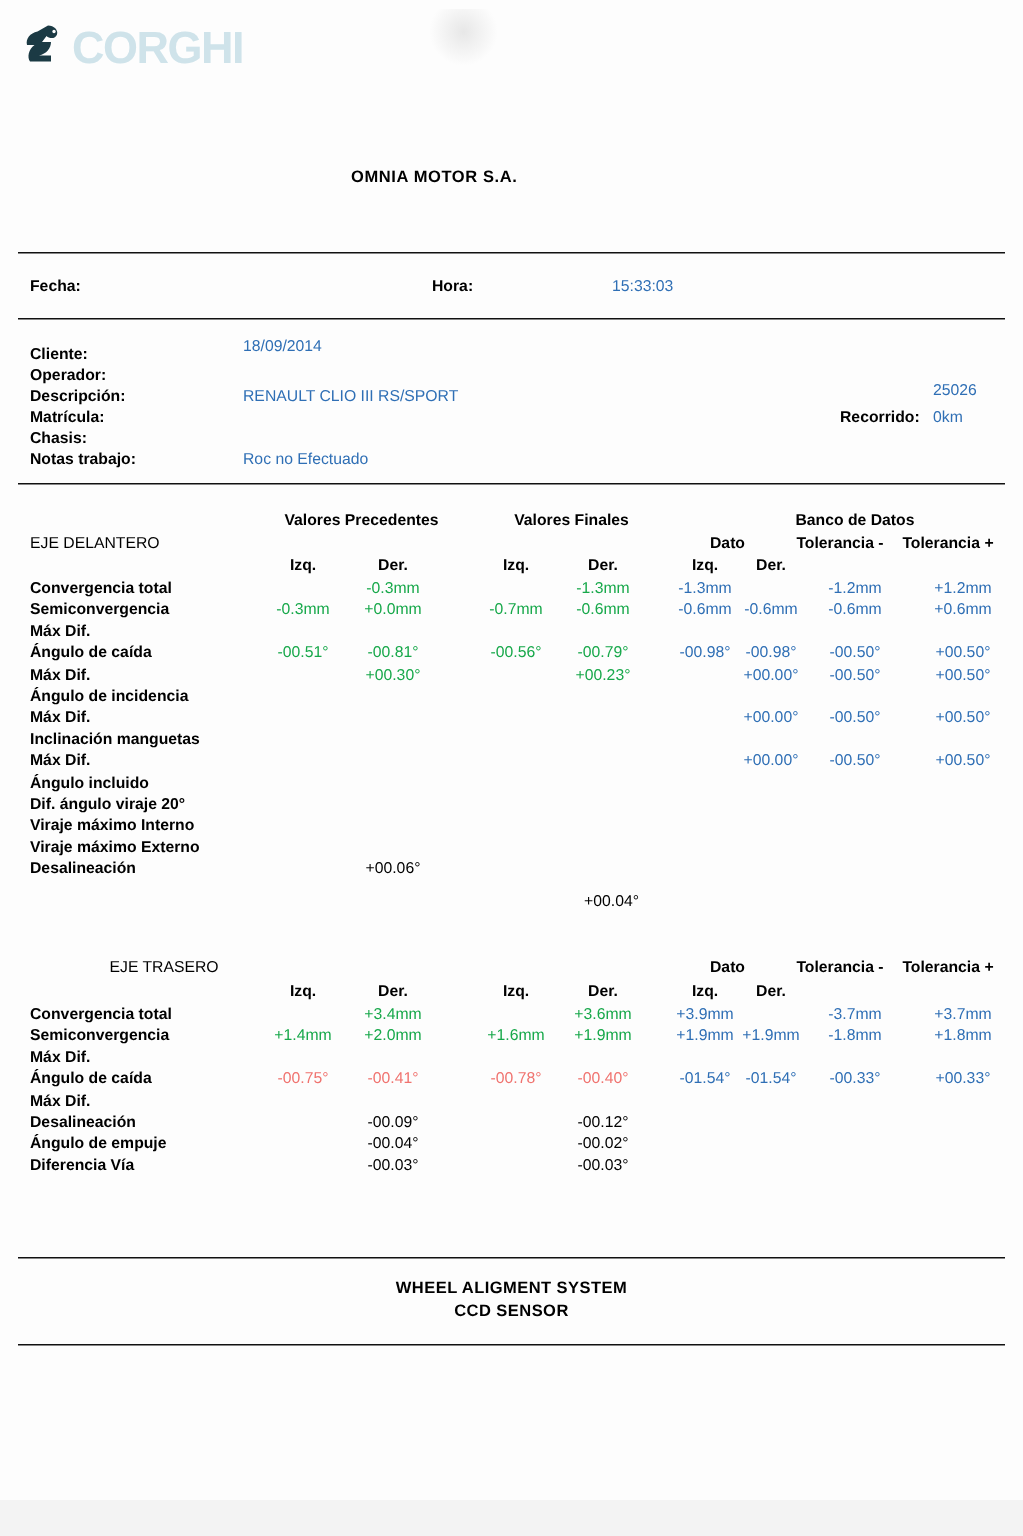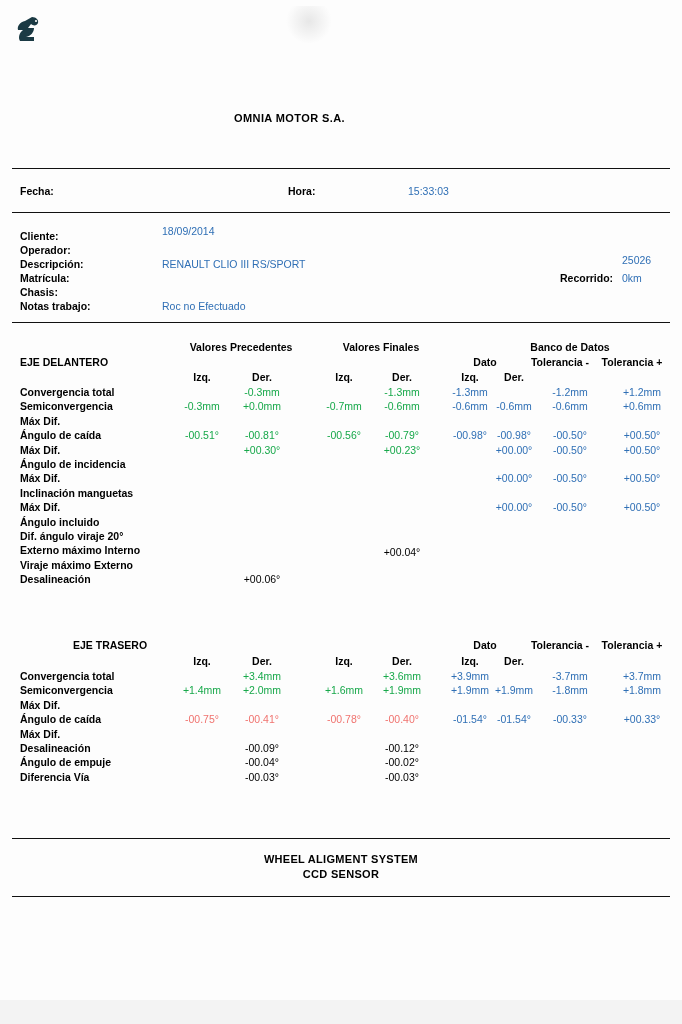--- a/index.html
+++ b/index.html
@@ -47,21 +47,21 @@
   .lbl {
     position: absolute;
     font-size: 10.5px; font-weight: bold; color: #000;
   }
   .val {
     position: absolute;
     font-size: 10.5px; color: #2f6fb5;
   }
   
   .tbl-title {
-    position: absolute; font-size: 10.5px; font-weight: bold; color: #000;
+    position: absolute; font-size: 10.5px; font-weight: normal; color: #000;
   }
   .colhead {
     position: absolute; font-size: 10.5px; font-weight: bold; color: #000;
     text-align: center;
   }
   .rowlabel {
     position: absolute; font-size: 10.5px; font-weight: bold; color: #000;
     white-space: nowrap;
   }
   .cell {
@@ -87,20 +87,21 @@
 
 <div id="page">
 
   <div class="logo">
     <span class="logo-bird">
       <svg width="34" height="38" viewBox="0 0 34 38">
         <path d="M20 3 C24 3 27 6 26 9 C25 12 21 12 19 10 L16 14 L22 14 C22 18 19 22 14 23 L22 23 L22 27 L8 27 C6 24 7 19 11 16 L6 16 C5 12 8 8 13 7 Z" fill="#1b3a44"></path>
         <circle cx="24" cy="7" r="1.1" fill="#fdfdfd"></circle>
       </svg>
     </span>
+    <span class="logo-text">CORGHI</span>
   </div>
   <div class="smudge"></div>
 
   <div class="company">OMNIA MOTOR S.A.</div>
 
   <div class="hr" style="top:168px;"></div>
   <div class="hr" style="top:212px;"></div>
   <div class="hr" style="top:322px;"></div>
   <div class="hr" style="top:838px;"></div>
   <div class="hr" style="top:896px;"></div>
@@ -184,25 +185,25 @@
       <div class="cell c-blue" style="left: 490px; top: 472.4px; width: 48px;">+00.00°</div>
       <div class="cell c-blue" style="left: 540px; top: 472.4px; width: 60px;">-00.50°</div>
       <div class="cell c-blue" style="left: 612px; top: 472.4px; width: 60px;">+00.50°</div>
       <div class="rowlabel" style="left: 20px; top: 486.8px;">Inclinación manguetas</div>
       <div class="rowlabel" style="left: 20px; top: 501.2px;">Máx Dif.</div>
       <div class="cell c-blue" style="left: 490px; top: 501.2px; width: 48px;">+00.00°</div>
       <div class="cell c-blue" style="left: 540px; top: 501.2px; width: 60px;">-00.50°</div>
       <div class="cell c-blue" style="left: 612px; top: 501.2px; width: 60px;">+00.50°</div>
       <div class="rowlabel" style="left: 20px; top: 515.6px;">Ángulo incluido</div>
       <div class="rowlabel" style="left: 20px; top: 530px;">Dif. ángulo viraje 20°</div>
-      <div class="rowlabel" style="left: 20px; top: 544.4px;">Externo máximo Interno</div>
+      <div class="rowlabel" style="left: 20px; top: 544.4px;">Viraje máximo Interno</div>
       <div class="rowlabel" style="left: 20px; top: 558.8px;">Viraje máximo Externo</div>
       <div class="rowlabel" style="left: 20px; top: 573.2px;">Desalineación</div>
       <div class="cell c-black" style="left: 238px; top: 573.2px; width: 48px;">+00.06°</div>
-      <div class="cell c-black" style="left: 378px; top: 546px; width: 48px;">+00.04°</div>
+      <div class="cell c-black" style="left: 378px; top: 595px; width: 48px; text-align: right;">+00.04°</div>
     </div>
 
   <div class="tbl-title" style="left:33px; top:639px;padding-left:40px;">EJE TRASERO</div>
   <div class="colhead" style="left:440px; top:639px; width:90px;">Dato</div>
   <div class="colhead" style="left:520px; top:639px; width:80px;">Tolerancia -</div>
   <div class="colhead" style="left:592px; top:639px; width:80px;">Tolerancia +</div>
 
   <div class="colhead" style="left:178px; top:655px; width:48px;">Izq.</div>
   <div class="colhead" style="left:238px; top:655px; width:48px;">Der.</div>
   <div class="colhead" style="left:320px; top:655px; width:48px;">Izq.</div>

